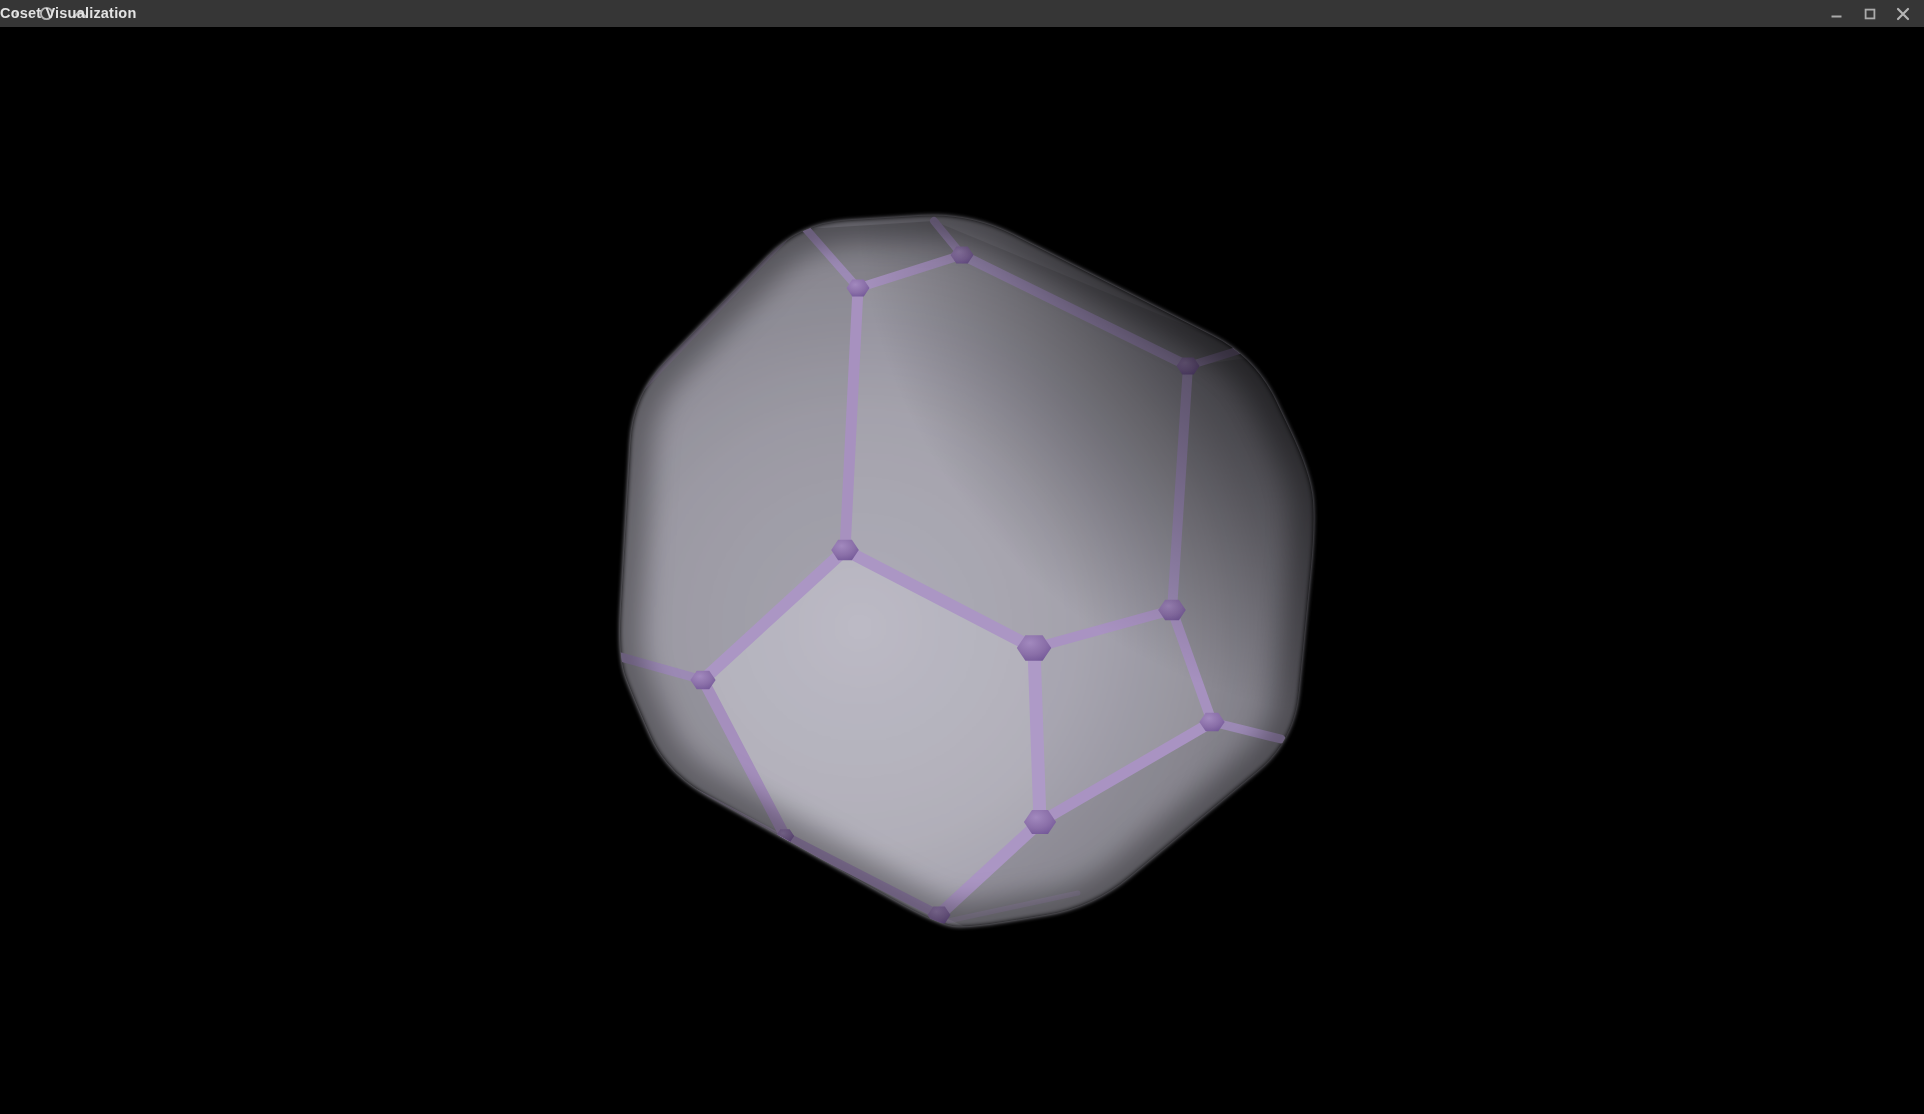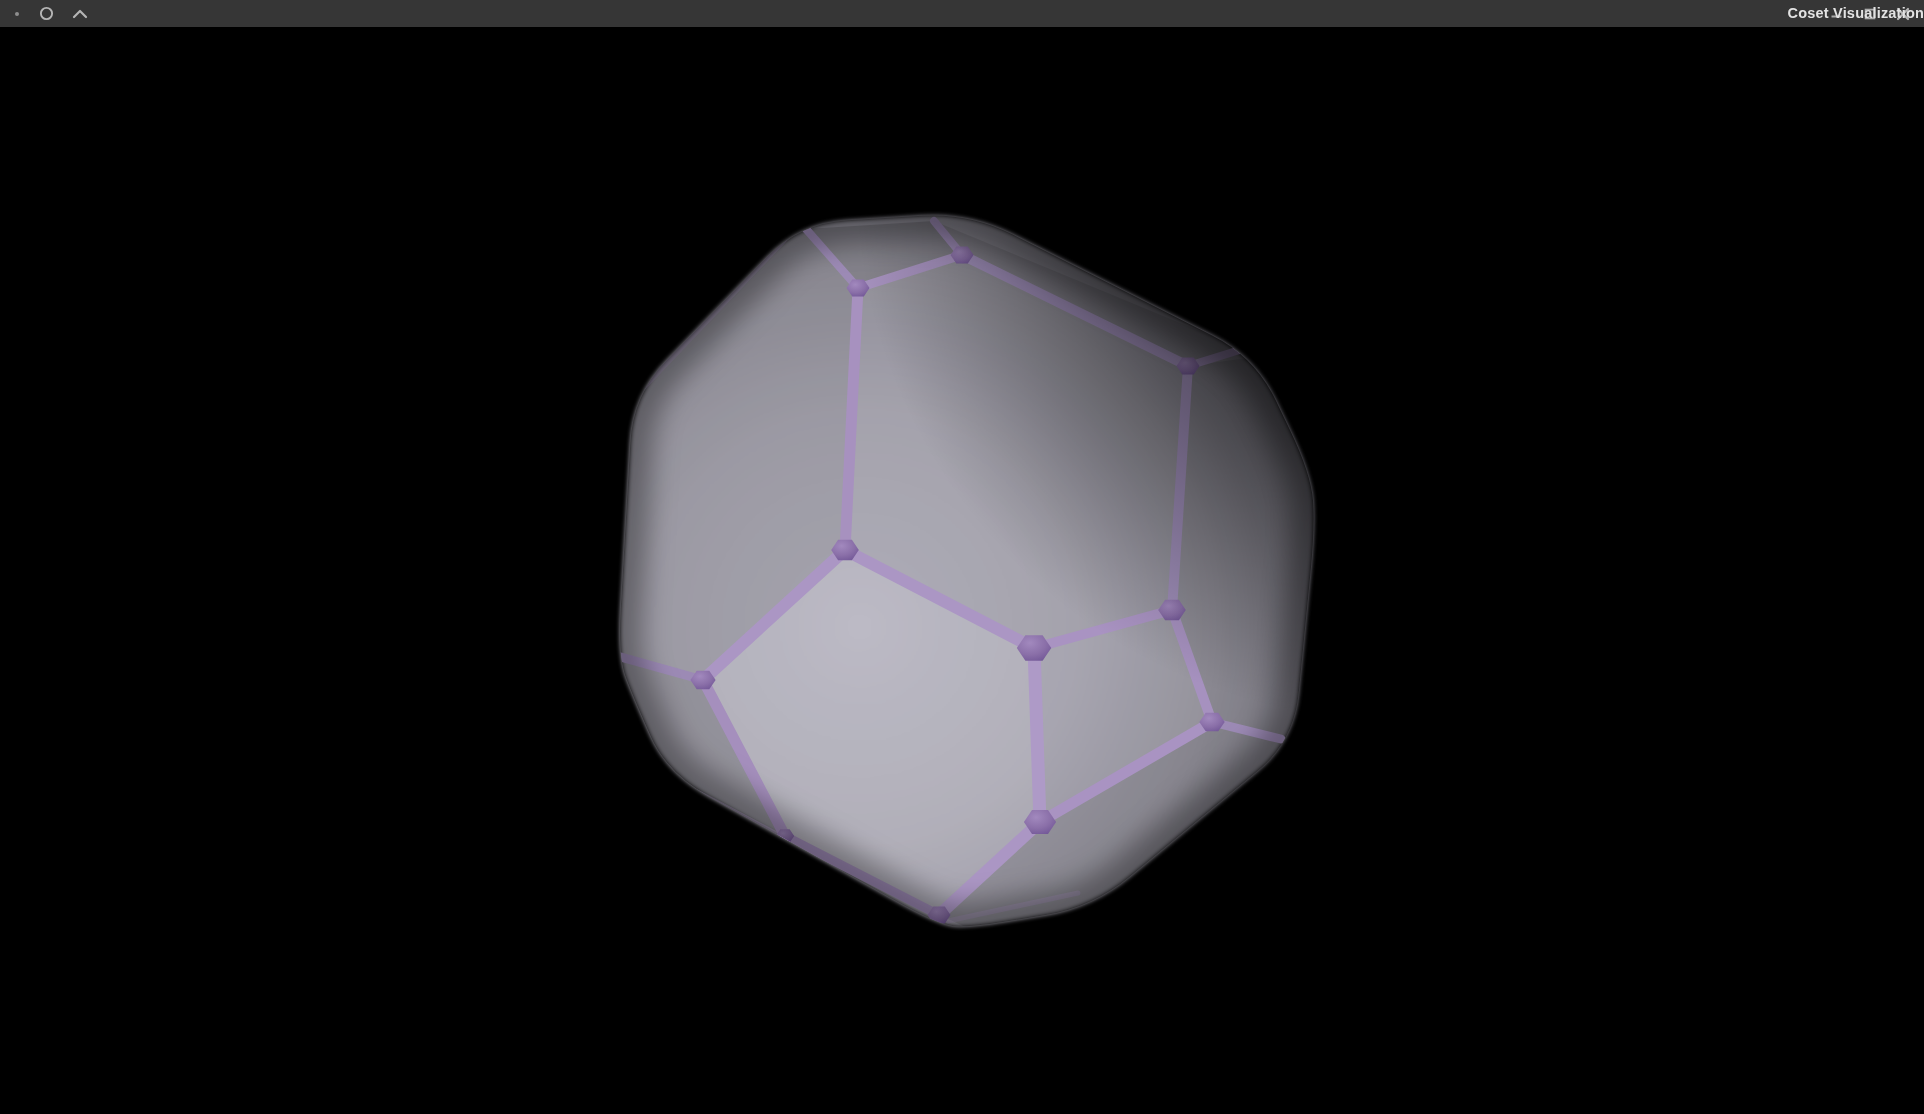--- a/index.html
+++ b/index.html
@@ -12,21 +12,21 @@
     height:27px;background:#363636;display:flex;align-items:center;
     position:relative;user-select:none;
   }
   .tb-left{display:flex;align-items:center;height:100%;padding-left:4px;}
   .tb-right{margin-left:auto;display:flex;align-items:center;height:100%;padding-right:5px;}
   .tb-btn{width:33px;height:27px;display:flex;align-items:center;justify-content:center;cursor:pointer;}
   .tb-btn.small{width:26px;}
   .dot{width:4px;height:4px;border-radius:50%;background:#8e8e8e;}
   .win-title{
     position:absolute;left:0;right:0;top:0;height:40px;line-height:27px;
-    text-align:right;color:#e3e3e3;font-weight:bold;font-size:14.5px;
+    text-align:left;color:#e3e3e3;font-weight:bold;font-size:14.5px;
     letter-spacing:.2px;pointer-events:none;
   }
   .canvas{
     position:relative;width:1924px;height:1087px;background:#000;
   }
   .canvas svg{display:block;width:1924px;height:1087px;}
 </style>
 </head>
 <body>
 

